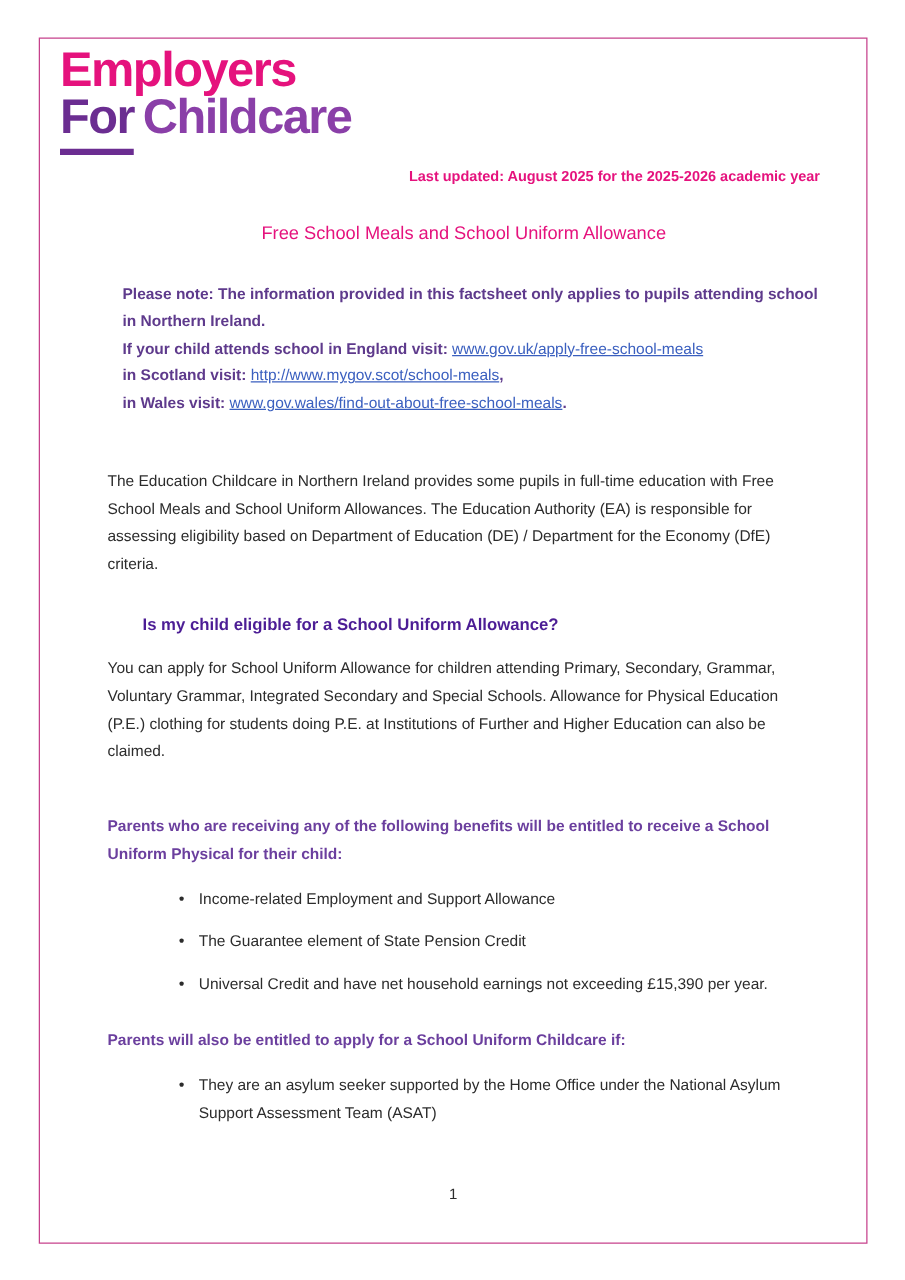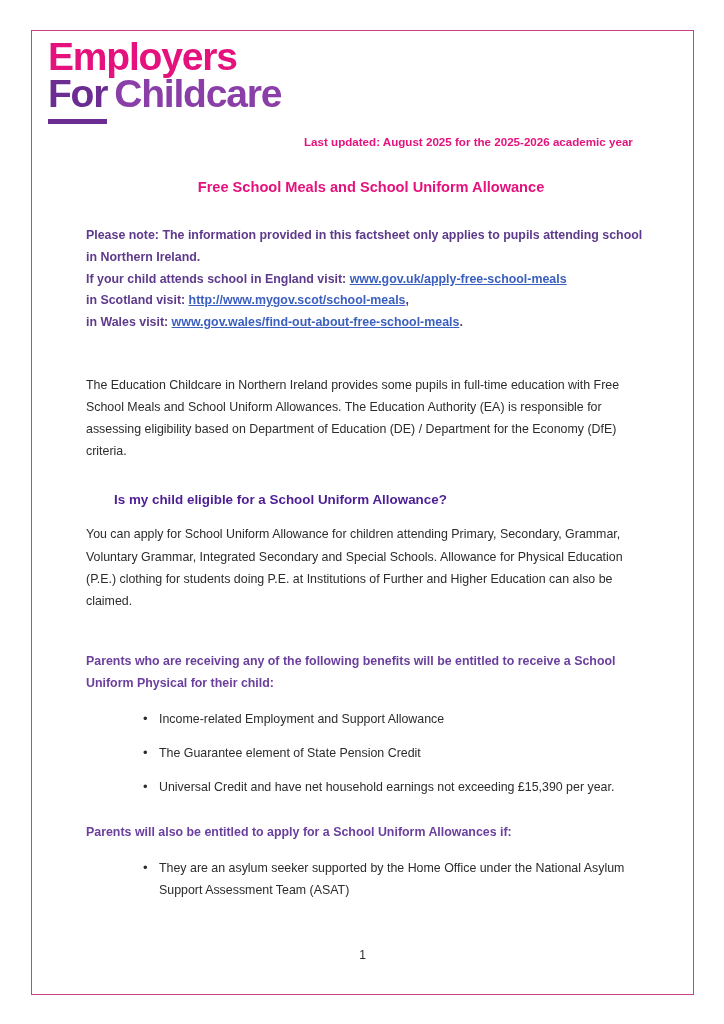--- a/index.html
+++ b/index.html
@@ -91,50 +91,50 @@
     position: absolute;
     left: 55px;
     top: 104px;
     width: 570px;
   }
 
   .last-updated {
     color: #e5127d;
     font-weight: bold;
     font-size: 11.6px;
-    text-align: left;
+    text-align: right;
     padding-left: 218px;
     line-height: 1.45;
     margin: 0 0 26px 0;
   }
 
   .doc-title {
     color: #e5127d;
-    font-weight: bold;
+    font-weight: normal;
     font-size: 14.6px;
     text-align: center;
     margin: 0 0 28px 0;
     line-height: 1.4;
   }
 
   p {
     margin: 0;
   }
 
   .note {
     color: #5e3a8c;
     font-weight: bold;
     font-size: 12.4px;
     line-height: 1.75;
-    margin: 0 0 18px 0;
+    margin: 0 0 18px 12px;
   }
   .note a {
     color: #3a5fbf;
     text-decoration: underline;
-    font-weight: bold;
+    font-weight: normal;
   }
 
   .body-para {
     color: #2c2c2c;
     font-size: 12.4px;
     line-height: 1.78;
     margin: 0 0 10px 0;
   }
 
   .spacer-lg { height: 22px; }
@@ -237,21 +237,21 @@
       <p class="lead-purple">Parents who are receiving any of the following benefits will be entitled to receive a School Uniform Physical for their child:</p>
 
       <ul class="bullets">
         <li>Income-related Employment and Support Allowance</li>
         <li>The Guarantee element of State Pension Credit</li>
         <li>Universal Credit and have net household earnings not exceeding £15,390 per year.</li>
       </ul>
 
       <div class="spacer-lg"></div>
 
-      <p class="lead-purple">Parents will also be entitled to apply for a School Uniform Allowances if:</p>
+      <p class="lead-purple">Parents will also be entitled to apply for a School Uniform Childcare if:</p>
 
       <ul class="bullets">
         <li>They are an asylum seeker supported by the Home Office under the National Asylum Support Assessment Team (ASAT)</li>
       </ul>
 
     </div>
 
     <div class="page-number">1</div>
 
   </div>

